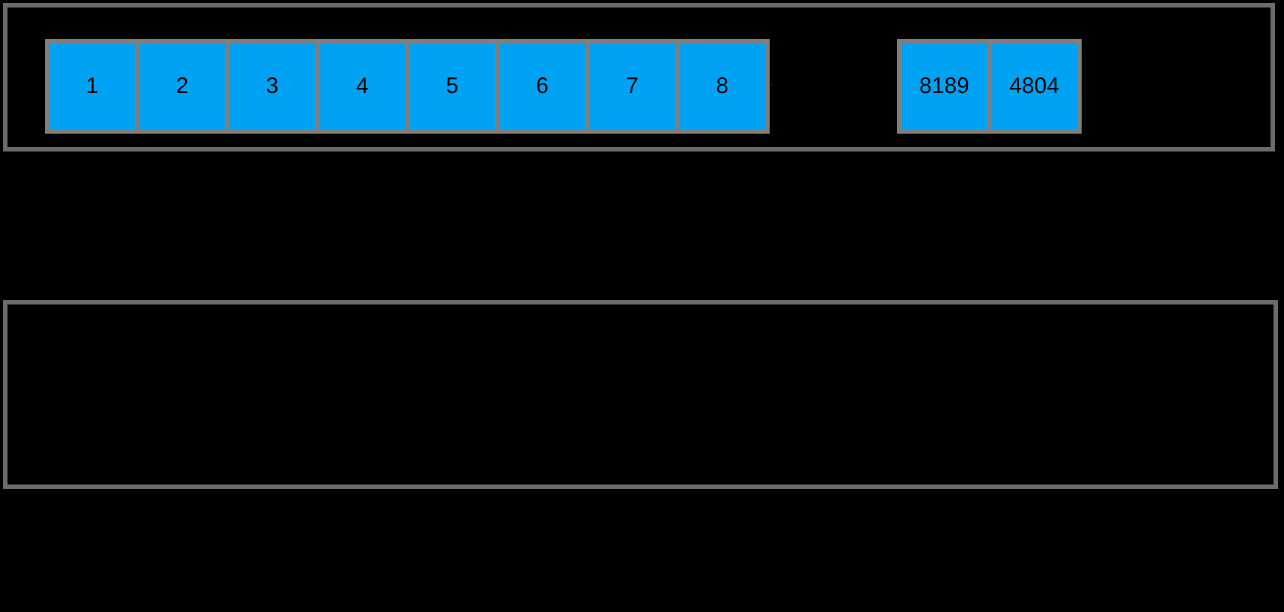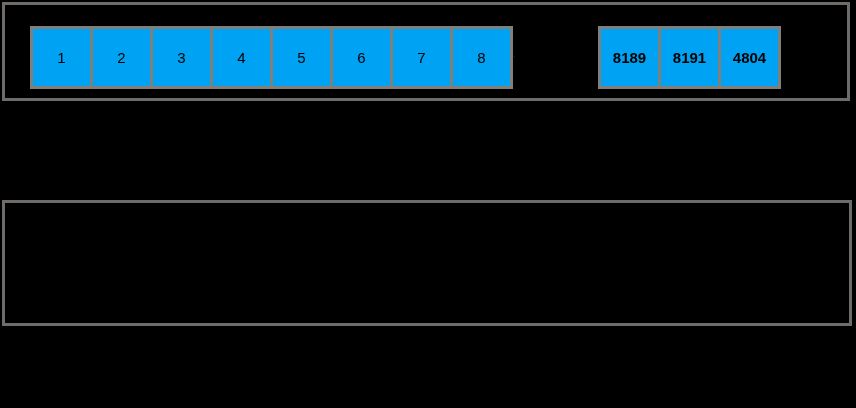--- a/index.html
+++ b/index.html
@@ -65,21 +65,20 @@
   }
 
   
   #pages-head {
     left: 25px;
     top: 21px;
   }
   #pages-tail {
     left: 593px;
     top: 21px;
-    font-weight: bold;
   }
 
   
   .ellipsis {
     position: absolute;
     color: #1a1a1a;
     font-size: 13px;
     letter-spacing: 1px;
     line-height: 1;
     user-select: none;
@@ -102,21 +101,20 @@
     <div class="cell cell-page">5</div>
     <div class="cell cell-page">6</div>
     <div class="cell cell-page">7</div>
     <div class="cell cell-page">8</div>
   </div>
 
   <div class="ellipsis" id="pages-ellipsis">·</div>
 
   <div class="group" id="pages-tail">
     <div class="cell cell-page">8189</div>
-    <div class="cell cell-page">8191</div>
     <div class="cell cell-page">4804</div>
   </div>
 
 </div>
 
 <div class="frame" id="frame-descriptors">
 
   
 
   

